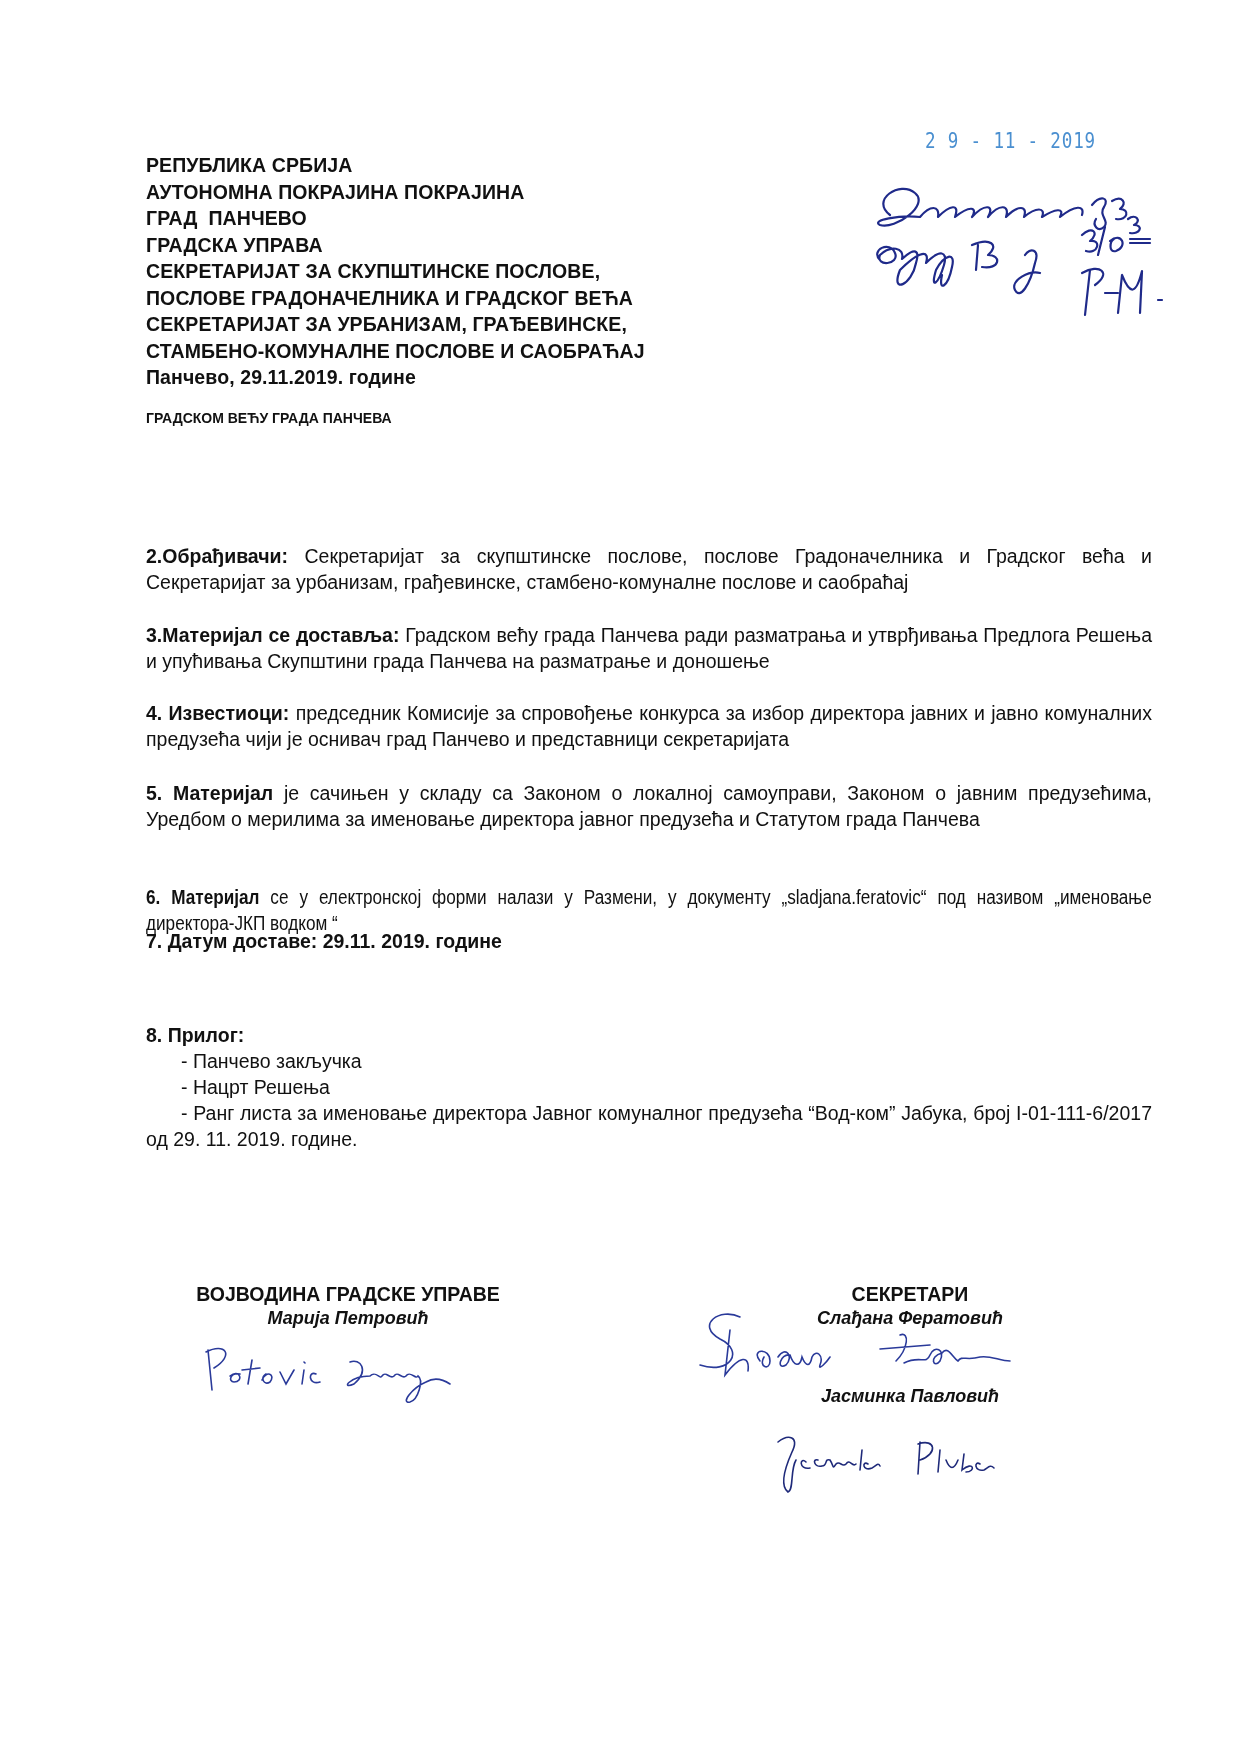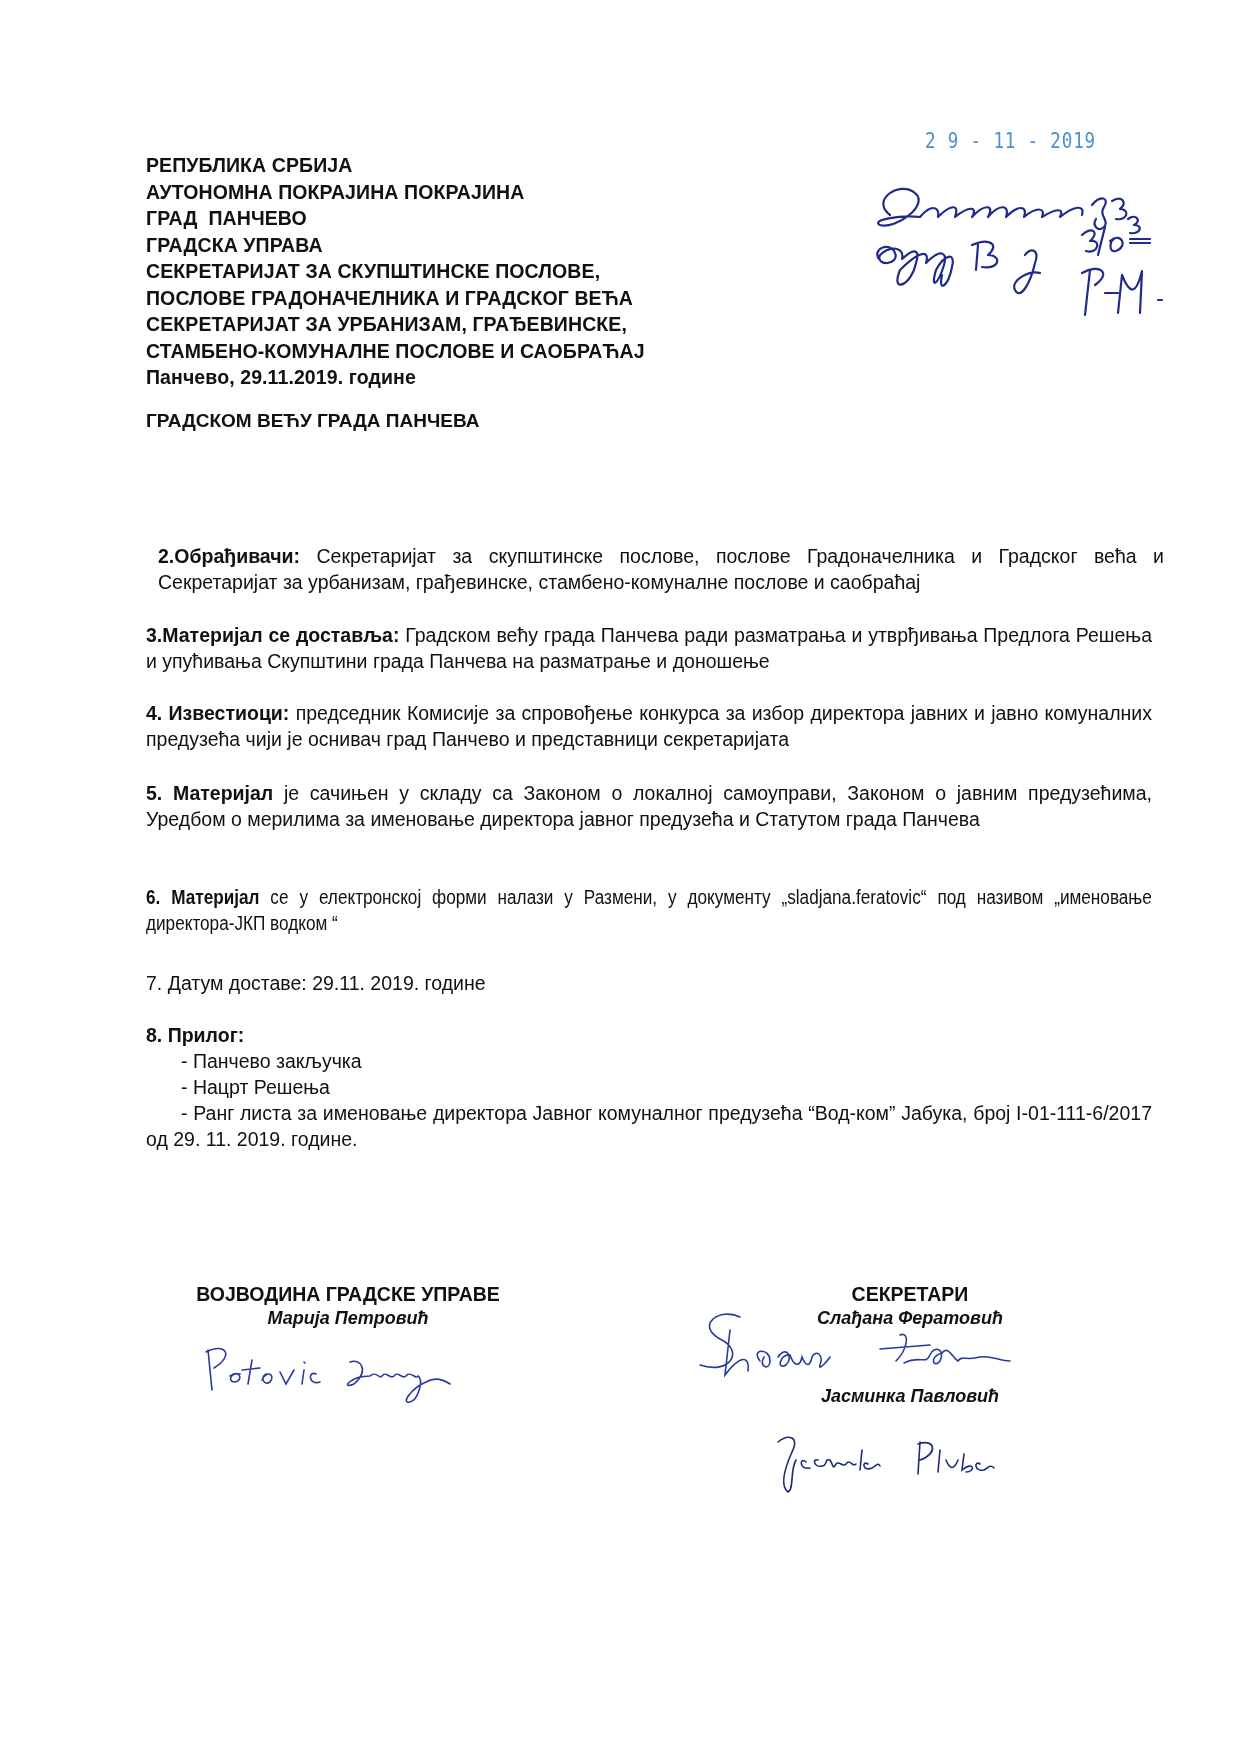--- a/index.html
+++ b/index.html
@@ -11,44 +11,44 @@
     .page { position: absolute; left: 0; top: 0; width: 1240px; height: 1752px; padding-left: 30px; }
 
     
     .header { position: absolute; left: 146px; top: 152px; width: 620px; }
     .header .line {
       font-weight: bold; font-size: 19.5px; line-height: 26.5px; white-space: nowrap;
       letter-spacing: 0.1px;
     }
     .addressee {
       position: absolute; left: 146px; top: 410px;
-      font-weight: bold; font-size: 19px; white-space: nowrap;
+      font-weight: bold; font-size: 14px; white-space: nowrap;
     }
 
     
     .stamp-date {
       position: absolute; left: 925px; top: 128px;
       color: #4a8fd0; font-family: "DejaVu Sans Mono", monospace; font-size: 22px;
       letter-spacing: 1px; transform: scaleX(0.8); transform-origin: left top;
     }
     .handwriting { position: absolute; left: 860px; top: 175px; width: 330px; height: 155px; }
 
     
     .section {
       position: absolute; left: 146px; width: 1006px;
       font-size: 19.5px; line-height: 26px; text-align: justify;
     }
     .section .lbl { font-weight: bold; }
     .s1 { top: 467px; }
-    .s2 { top: 543px; margin-left: 12px; }
+    .s2 { top: 543px; }
     .s3 { top: 622px; }
     .s4 { top: 700px; }
     .s5 { top: 780px; }
     .s6 { top: 884px; transform: scaleX(0.88); transform-origin: left top; width: 1143px; }
-    .s7 { top: 970px; font-weight: normal; }
+    .s7 { top: 928px; font-weight: bold; }
     .s8 { top: 1022px; }
     .attach-item { padding-left: 35px; }
     .attach-wrap { text-indent: 35px; }
 
     
     .sig-left { position: absolute; left: 178px; top: 1282px; width: 340px; text-align: center; }
     .sig-right { position: absolute; left: 720px; top: 1282px; width: 380px; text-align: center; }
     .sig-title { font-weight: bold; font-size: 19.5px; line-height: 24px; }
     .sig-name { font-weight: bold; font-style: italic; font-size: 18px; line-height: 24px; }
     .sig2-name { position: absolute; left: 720px; top: 1386px; width: 380px; text-align: center;

